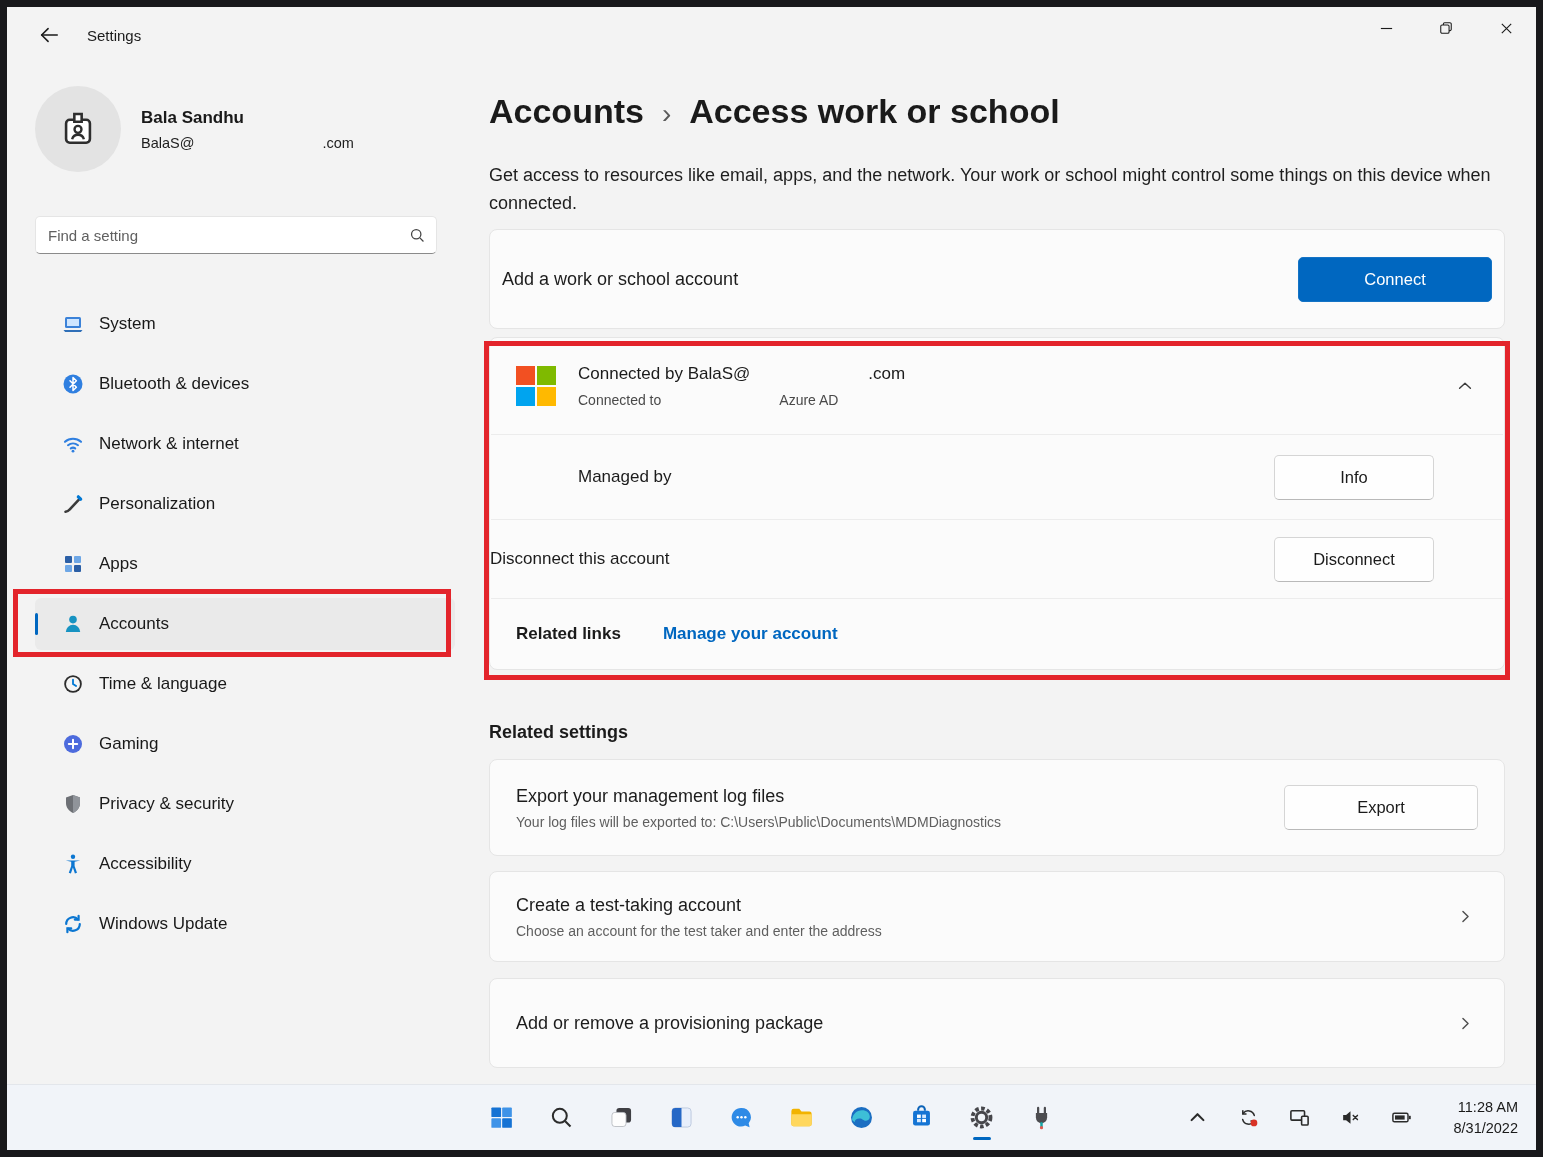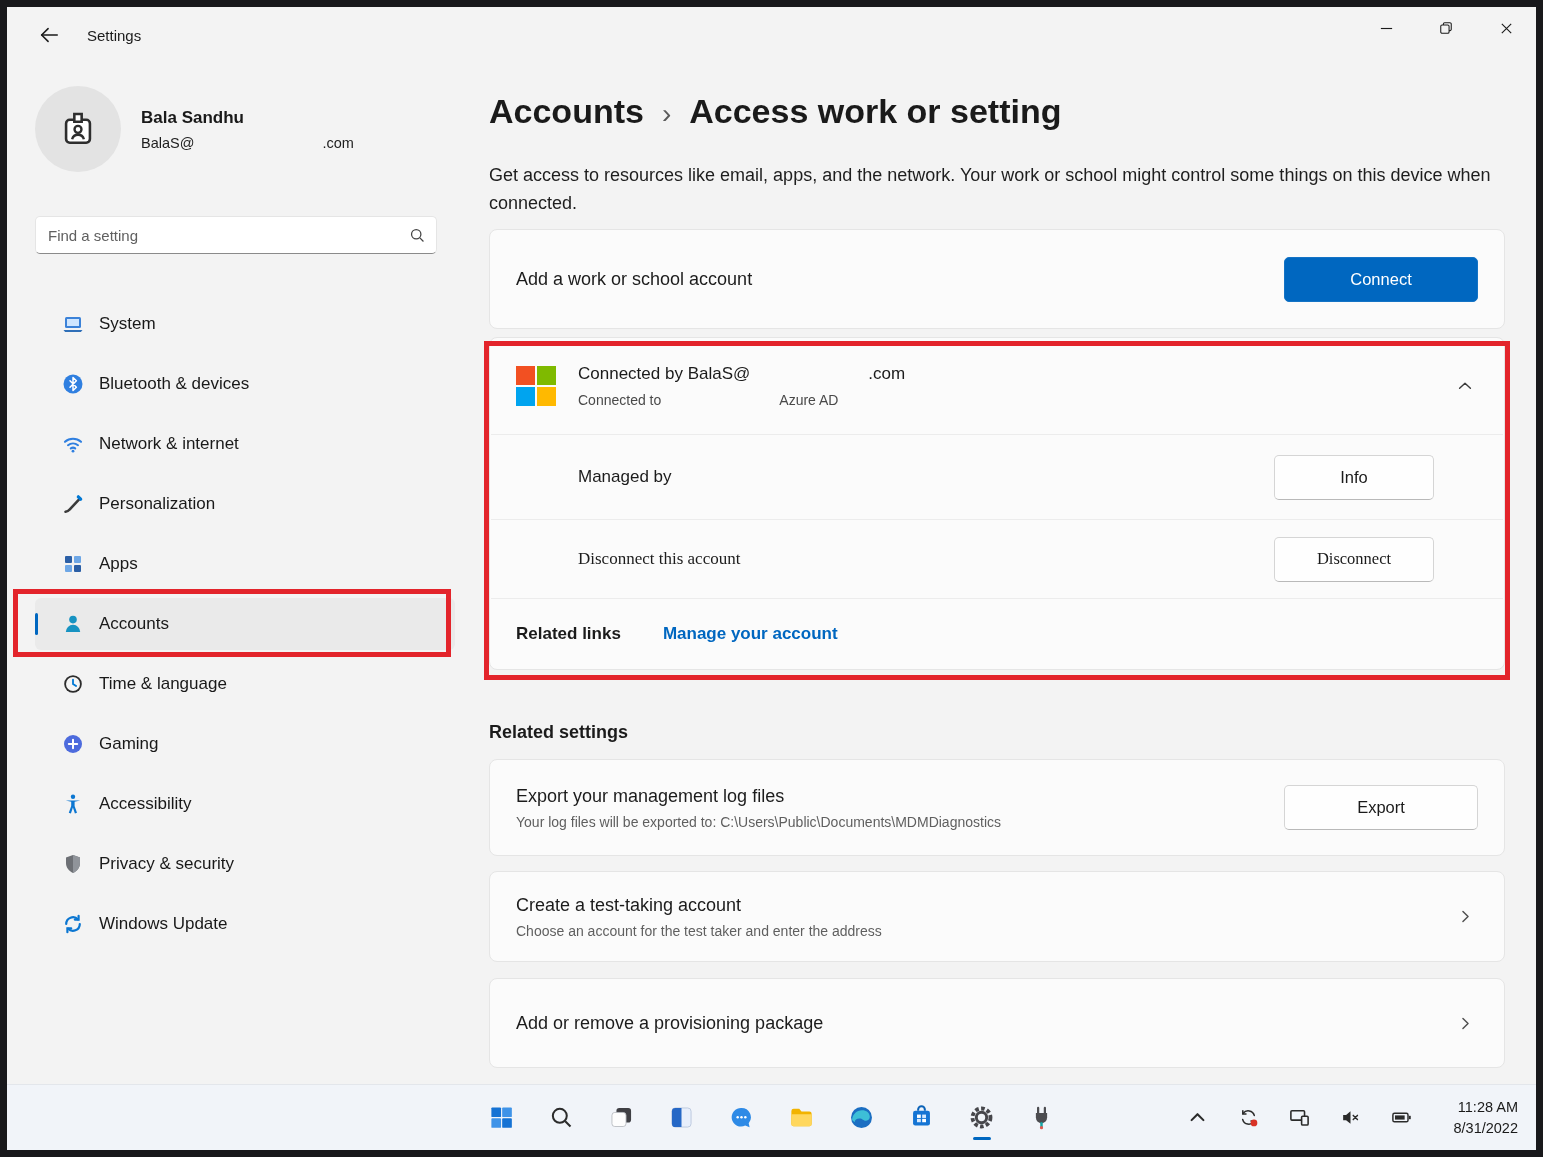--- a/index.html
+++ b/index.html
@@ -40,38 +40,38 @@
 
   
   .content { position:absolute; top:53px; left:482px; width:1016px; }
   .breadcrumb { margin-top:32px; display:flex; align-items:center; font-size:34px; font-weight:600; color:#1a1a1a; }
   .crumb-parent { cursor:pointer; }
   .crumb-sep { margin:0 18px; font-size:28px; font-weight:400; color:#5a5a5a; padding-top:4px; }
   .page-desc { margin-top:30px; font-size:18px; line-height:28px; color:#1e1e1e; max-width:1010px; }
 
   .card { background:#fbfbfb; border:1px solid #e5e5e5; border-radius:8px; }
 
-  .add-card { margin-top:12px; height:100px; padding:0 26px; display:flex; align-items:center; }
+  .add-card { margin-top:12px; height:100px; padding:0 12px; display:flex; align-items:center; }
   .add-label { font-size:18px; color:#1c1c1c; flex:1; }
   .btn { font-family:inherit; font-size:16.5px; border-radius:5px; cursor:pointer; height:45px; }
   .btn-primary { width:194px; background:#0067c0; border:1px solid #1473c5; color:#fff; }
   .btn-secondary { width:160px; background:#fefefe; border:1px solid #d5d5d5; border-bottom-color:#b9b9b9; color:#1b1b1b; }
 
   .connected-card { margin-top:8px; }
   .conn-row { display:flex; align-items:center; }
   .conn-header { height:96px; padding:0 30px 0 26px; cursor:pointer; }
   .ms-logo { width:40px; height:40px; display:grid; grid-template-columns:19px 19px; grid-template-rows:19px 19px; gap:2px; flex:0 0 auto; }
   .ms-logo span { display:block; }
   .conn-text { margin-left:22px; flex:1; }
   .conn-title { font-size:17px; color:#1b1b1b; }
   .conn-sub { margin-top:8px; font-size:14px; color:#494949; }
   .gap-md { display:inline-block; width:118px; }
   .divider { height:1px; background:#ececec; margin:0 1px; }
   .conn-managed { height:84px; padding-left:88px; padding-right:70px; }
-  .conn-disconnect { height:78px; padding-left:88px; padding-right:70px;font-family:Liberation Serif, serif; }
+  .conn-disconnect { height:78px; padding-right:70px; }
   .conn-label { font-size:17px; color:#1c1c1c; flex:1; }
   .conn-related { height:70px; padding-left:26px; }
   .related-label { font-size:17px; font-weight:bold; color:#1b1b1b; }
   .manage-link { margin-left:42px; font-size:17px; font-weight:600; color:#0067c0; text-decoration:none; cursor:pointer; }
 
   .section-heading { margin-top:52px; font-size:18px; font-weight:bold; color:#1b1b1b; }
 
   .export-card { margin-top:16px; height:97px; padding:0 26px; display:flex; align-items:center; }
   .card-text { flex:1; }
   .card-title { font-size:18px; color:#1c1c1c; }
@@ -239,36 +239,36 @@
           <svg viewBox="0 0 24 24">
               <circle cx="12" cy="12" r="9" fill="#4d6bdd"></circle>
               <path d="M12 7.8v8.4M7.8 12h8.4" stroke="#fff" stroke-width="2" stroke-linecap="round"></path>
             </svg>
         </span>
         <span class="nav-label">Gaming</span>
       </div>
 
       <div class="nav-item">
         <span class="nav-icon">
+          <svg viewBox="0 0 24 24">
+              <path d="M12 3l7 2.5v5.6c0 4.4-3 8.4-7 9.9-4-1.5-7-5.5-7-9.9V5.5z" fill="#6d7075"></path>
+              <path d="M12 3l7 2.5v5.6c0 4.4-3 8.4-7 9.9z" fill="#90949a"></path>
+            </svg>
+        </span>
+        <span class="nav-label">Privacy &amp; security</span>
+      </div>
+
+      <div class="nav-item">
+        <span class="nav-icon">
           <svg viewBox="0 0 24 24" fill="#0b76d1">
               <circle cx="12" cy="4.8" r="2.2"></circle>
               <path d="M4.8 8.4h14.4l-5.6 1.4v4.1l2.4 6.8-2.1.8-2-5.9-2 5.9-2.1-.8 2.4-6.8V9.8z"></path>
             </svg>
         </span>
         <span class="nav-label">Accessibility</span>
-      </div>
-
-      <div class="nav-item">
-        <span class="nav-icon">
-          <svg viewBox="0 0 24 24">
-              <path d="M12 3l7 2.5v5.6c0 4.4-3 8.4-7 9.9-4-1.5-7-5.5-7-9.9V5.5z" fill="#6d7075"></path>
-              <path d="M12 3l7 2.5v5.6c0 4.4-3 8.4-7 9.9z" fill="#90949a"></path>
-            </svg>
-        </span>
-        <span class="nav-label">Privacy &amp; security</span>
       </div>
 
       <div class="nav-item">
         <span class="nav-icon">
           <svg viewBox="0 0 24 24" fill="none" stroke="#0b76d1" stroke-width="2.2" stroke-linecap="round">
               <path d="M18.8 12a6.8 6.8 0 01-11.8 4.6"></path>
               <path d="M5.2 12A6.8 6.8 0 0117 7.4"></path>
               <path d="M17.6 3.8v3.8h-3.8"></path>
               <path d="M6.4 20.2v-3.8h3.8"></path>
             </svg>
@@ -277,21 +277,21 @@
       </div>
 
     </div>
   </div>
 
   <div class="content">
 
     <div class="breadcrumb">
       <span class="crumb-parent">Accounts</span>
       <span class="crumb-sep">›</span>
-      <span>Access work or setting</span>
+      <span>Access work or school</span>
     </div>
 
     <div class="page-desc">Get access to resources like email, apps, and the network. Your work or school might control some things on this device when connected.</div>
 
     <div class="card add-card">
       <div class="add-label">Add a work or school account</div>
       <button class="btn btn-primary">Connect</button>
     </div>
 
     <div class="card connected-card">

